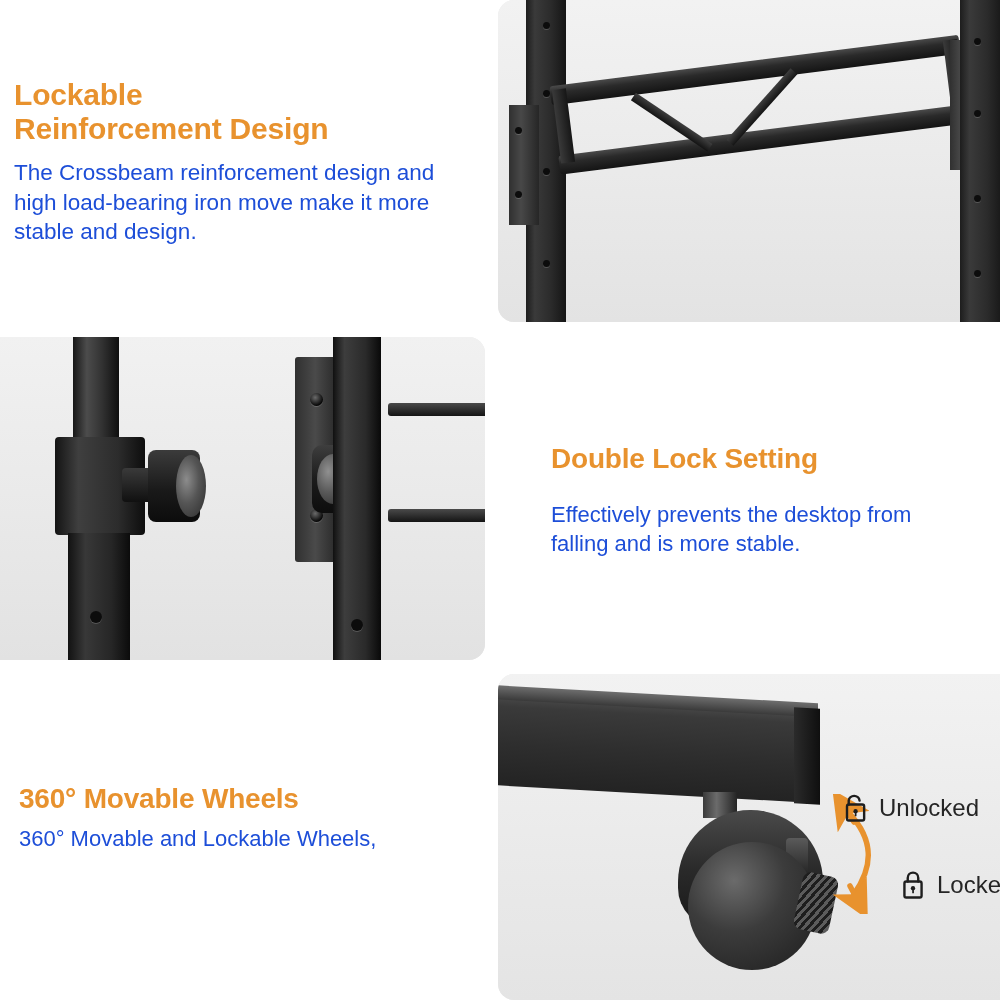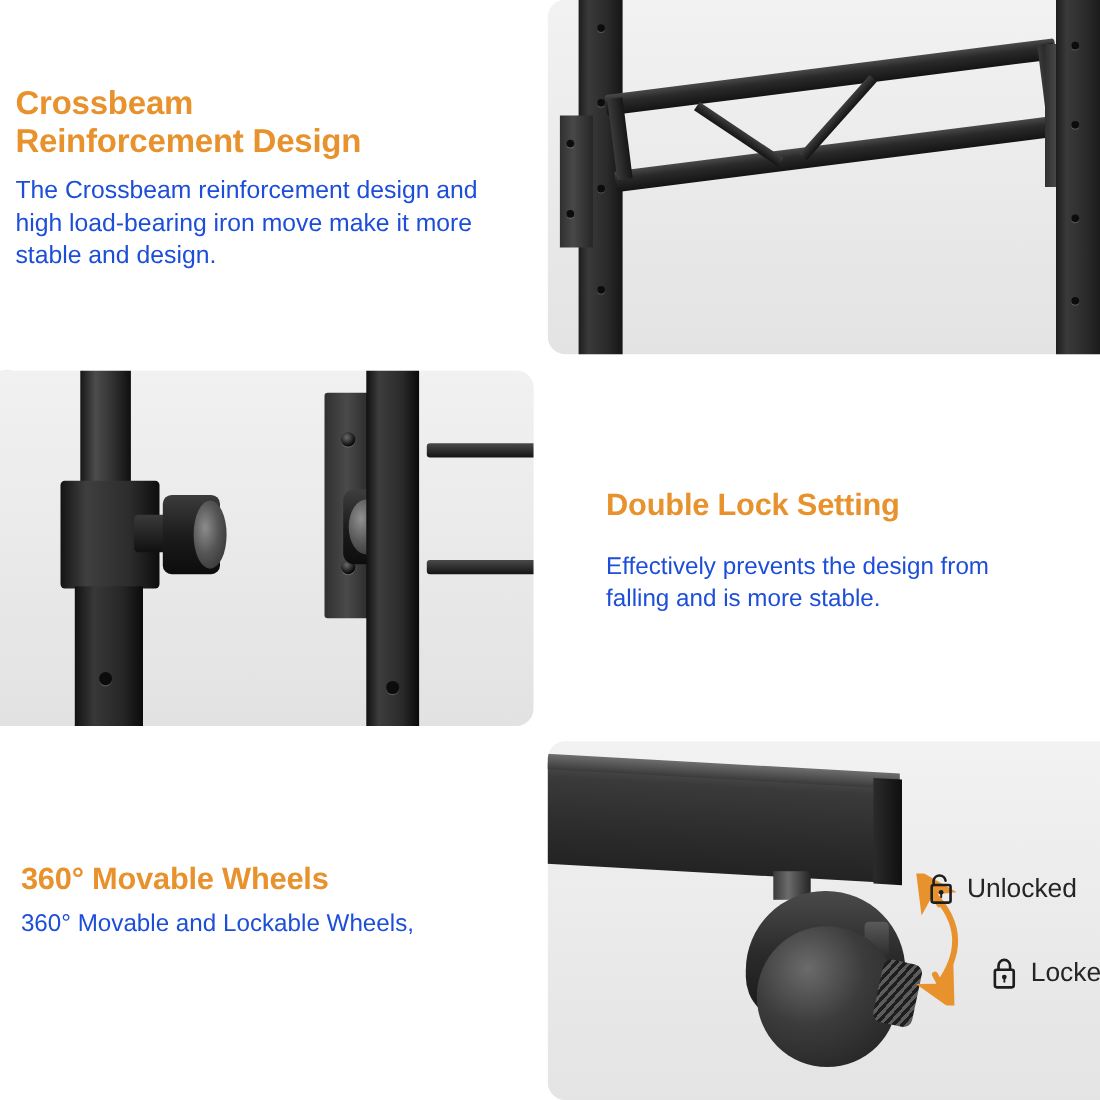--- a/index.html
+++ b/index.html
@@ -264,21 +264,21 @@
   }
   #legend-arrow-svg { position: absolute; left: 300px; top: 120px; width: 90px; height: 120px; }
 </style>
 </head>
 <body>
 
 <div class="page">
 
   <div class="text-block" id="block-crossbeam">
     <h2 class="headline">
-      <span>Crossbeam</span><br>
+      <span>Lockable</span><br>
       <span>Reinforcement Design</span>
     </h2>
     <p class="body-copy">
       <span>The Crossbeam reinforcement design and</span><br>
       <span>high load-bearing iron move make it more</span><br>
       <span>stable and design.</span>
     </p>
   </div>
 
   <div class="photo-panel" id="panel-crossbeam">
@@ -340,21 +340,21 @@
       <div class="post-hole"></div>
     </div>
     <div class="side-rail" id="side-rail-top"></div>
     <div class="side-rail" id="side-rail-bottom"></div>
     <div id="side-rail-link"></div>
   </div>
 
   <div class="text-block" id="block-doublelock">
     <h2 class="headline">Double Lock Setting</h2>
     <p class="body-copy">
-      <span>Effectively prevents the design from</span><br>
+      <span>Effectively prevents the desktop from</span><br>
       <span>falling and is more stable.</span>
     </p>
   </div>
 
   <div class="text-block" id="block-wheels">
     <h2 class="headline">360° Movable Wheels</h2>
     <p class="body-copy">
       <span>360° Movable and Lockable Wheels,</span><br>
     </p>
   </div>

